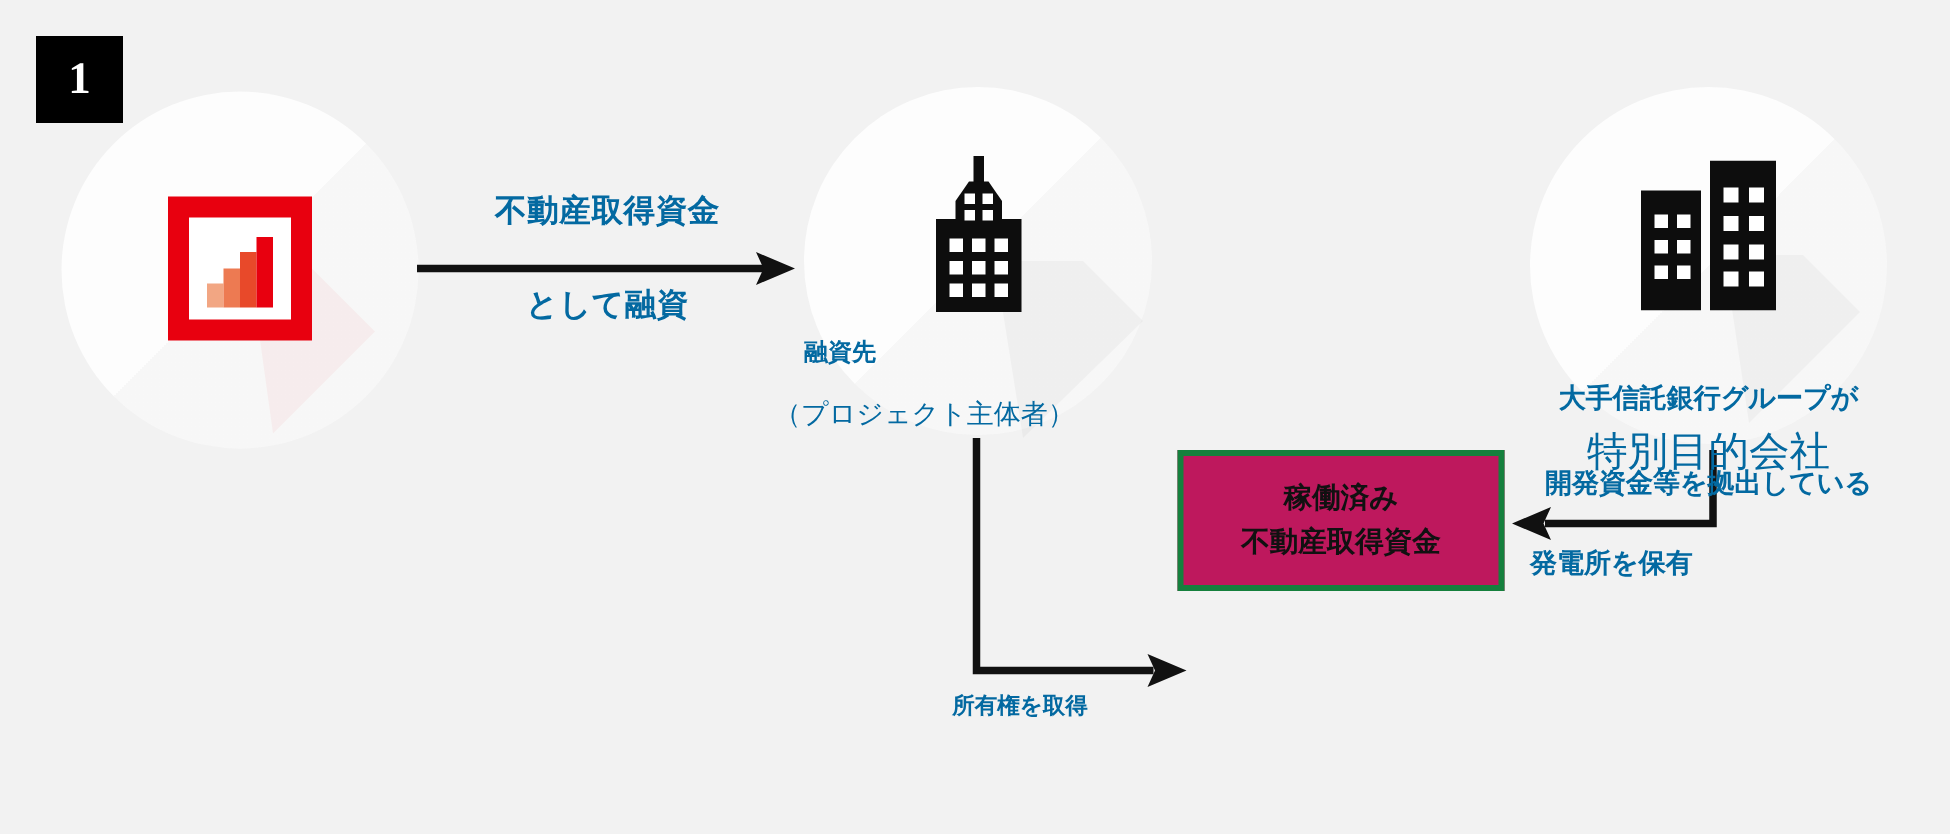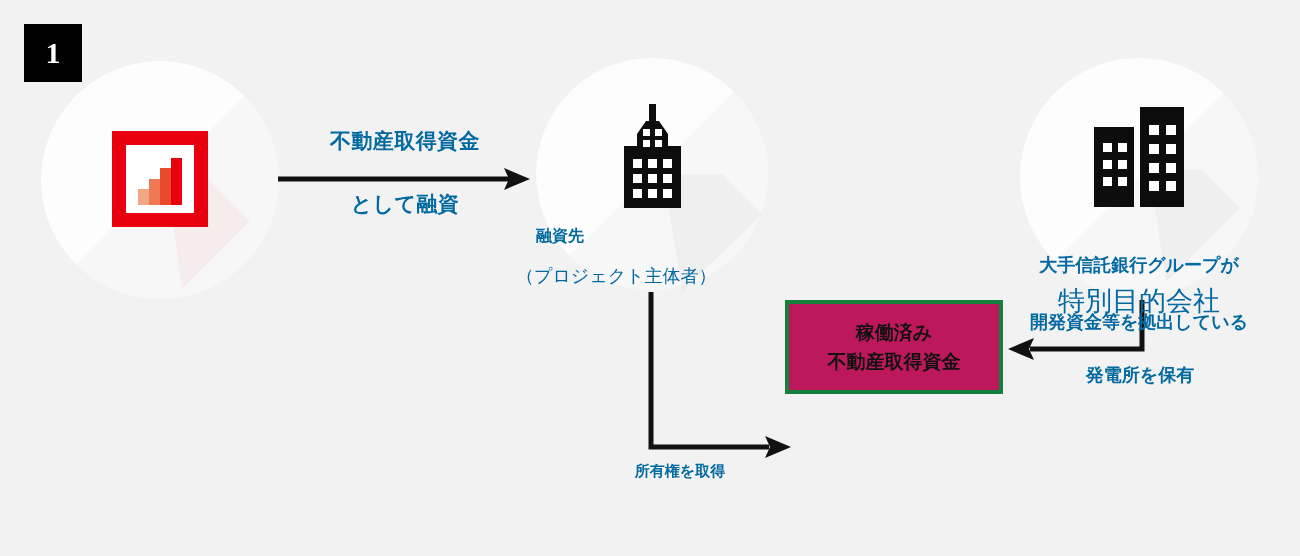--- a/index.html
+++ b/index.html
@@ -179,21 +179,20 @@
     top: 460px;
     width: 240px;
     text-align: center;
     font-size: 15px;
     font-weight: 700;
   }
   .lbl-hold {
     left: 1020px;
     top: 362px;
     width: 240px;
-    text-align: center;
     font-size: 18px;
     font-weight: 700;
   }
 
   
   .conn { position: absolute; z-index: 4; }
   .conn svg { display: block; overflow: visible; }
 </style>
 </head>
 <body>

